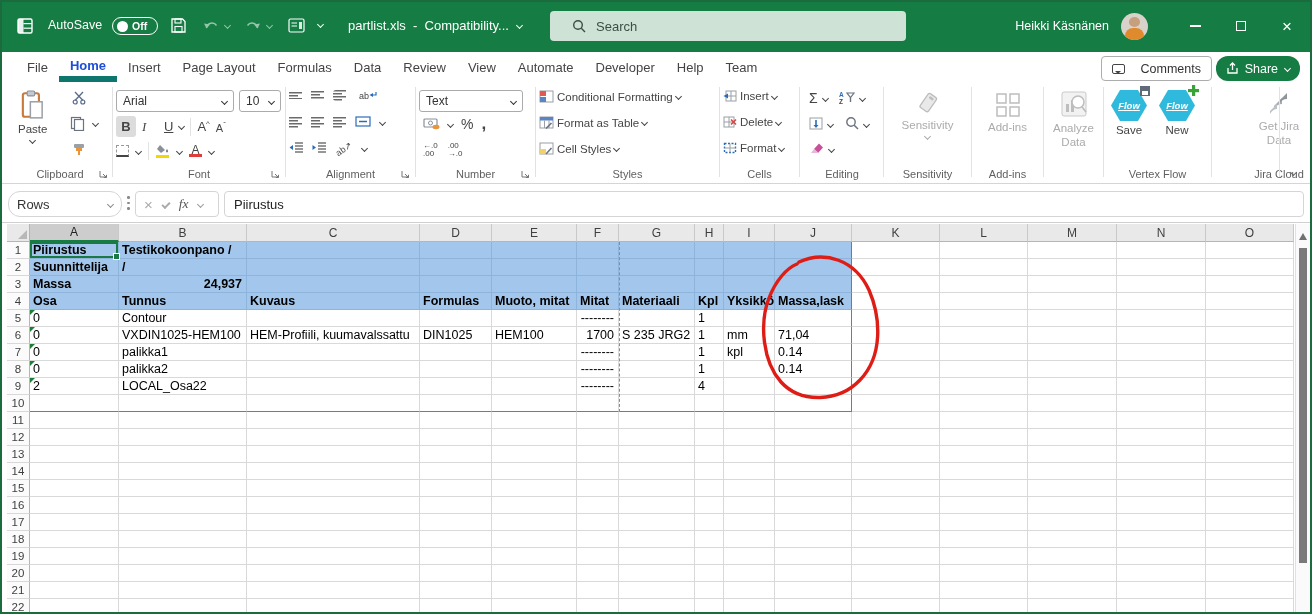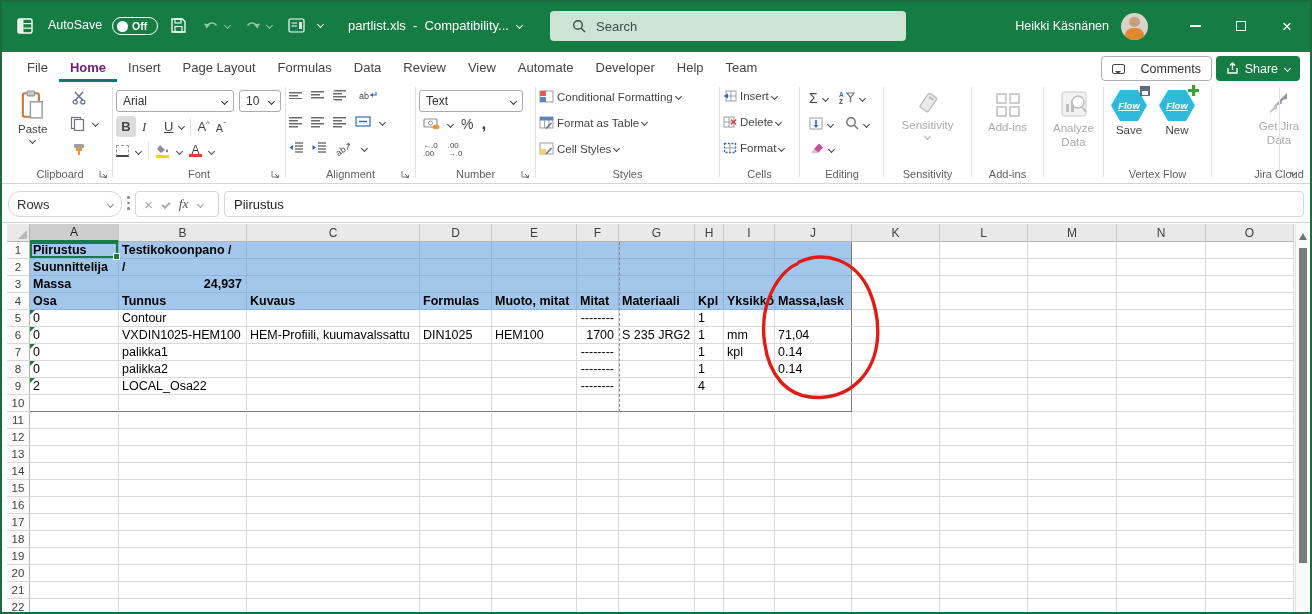--- a/index.html
+++ b/index.html
@@ -22,23 +22,23 @@
   #avatar::before{content:"";position:absolute;left:8px;top:4px;width:11px;height:10px;border-radius:50%;background:#C59F7E;}
   #avatar::after{content:"";position:absolute;left:4px;top:15px;width:19px;height:13px;border-radius:8px 8px 0 0;background:#E08A2E;}
   .winbtn{position:absolute;top:0;width:46px;height:52px;display:flex;align-items:center;justify-content:center;color:#fff;}
   #min-bar{width:11px;height:1.5px;background:#fff;}
   #max-box{width:10px;height:10px;border:1.2px solid #fff;}
   #close-x{font-size:17px;line-height:1;}
 
   
   #tabrow{position:absolute;left:0;top:50px;width:100%;height:30px;background:#fff;display:flex;align-items:center;padding-left:14px;}
   .tab{font-size:13px;color:#444;padding:0 11px;height:30px;display:flex;align-items:center;white-space:nowrap;}
-  .tab.active{font-weight:700;color:#701a75;border-bottom:3px solid #0f766e;padding-top:3px;}
+  .tab.active{font-weight:700;color:#1d4ed8;border-bottom:6px solid #0f766e;padding-top:3px;}
   #comments-btn{position:absolute;right:98px;top:54px;height:25px;border:1px solid #ADADAD;border-radius:4px;display:flex;align-items:center;gap:16px;padding:0 10px;font-size:12.5px;color:#333;background:#fff;}
-  #share-btn{position:absolute;right:10px;top:54px;height:25px;border-radius:4px;display:flex;align-items:center;gap:6px;padding:0 10px;font-size:12.5px;color:#fff;background:#157C43;}
+  #share-btn{position:absolute;right:10px;top:54px;height:25px;border-radius:12px;display:flex;align-items:center;gap:6px;padding:0 10px;font-size:12.5px;color:#fff;background:#157C43;}
   .bubble{width:13px;height:10px;border:1.3px solid #444;border-radius:2px;position:relative;}
   .bubble::after{content:"";position:absolute;left:2px;bottom:-4px;border:3px solid transparent;border-top-color:#444;}
 
   
   #ribbon{position:absolute;left:0;top:80px;width:1308px;height:102px;background:#fff;border-bottom:1px solid #D5D5D5;font-size:11.5px;color:#454545;}
   .grp{position:absolute;top:0;height:100px;}
   .glabel{position:absolute;bottom:2px;left:0;right:0;text-align:center;font-size:11px;color:#5f5f5f;white-space:nowrap;}
   .vr{position:absolute;top:5px;height:90px;width:1px;background:#E2E2E2;}
   .rrow{position:absolute;left:0;right:0;display:flex;align-items:center;gap:8px;}
   .r1{top:8px;}.r2{top:34px;}.r3{top:60px;}

